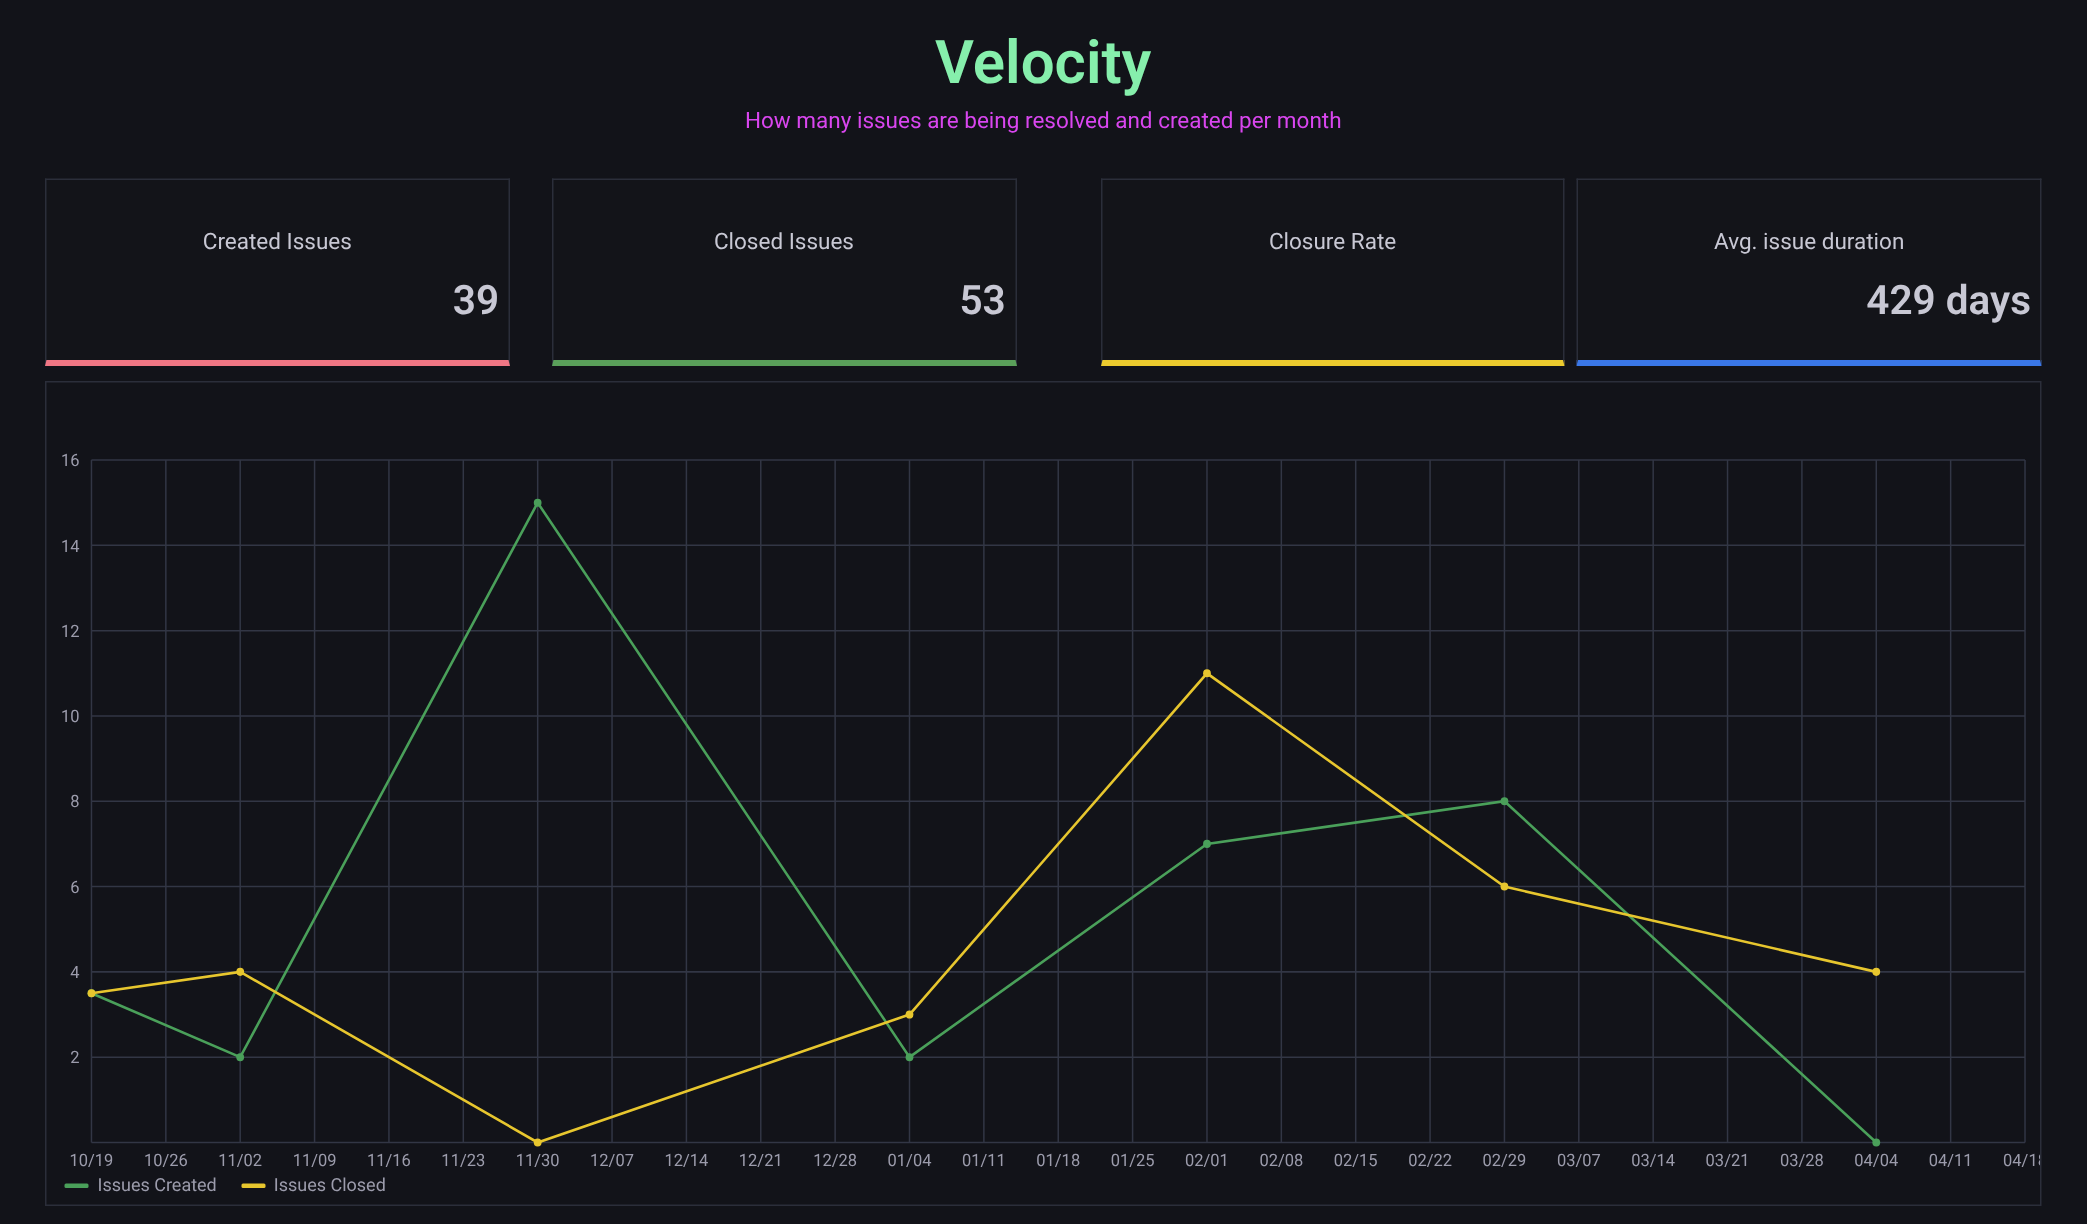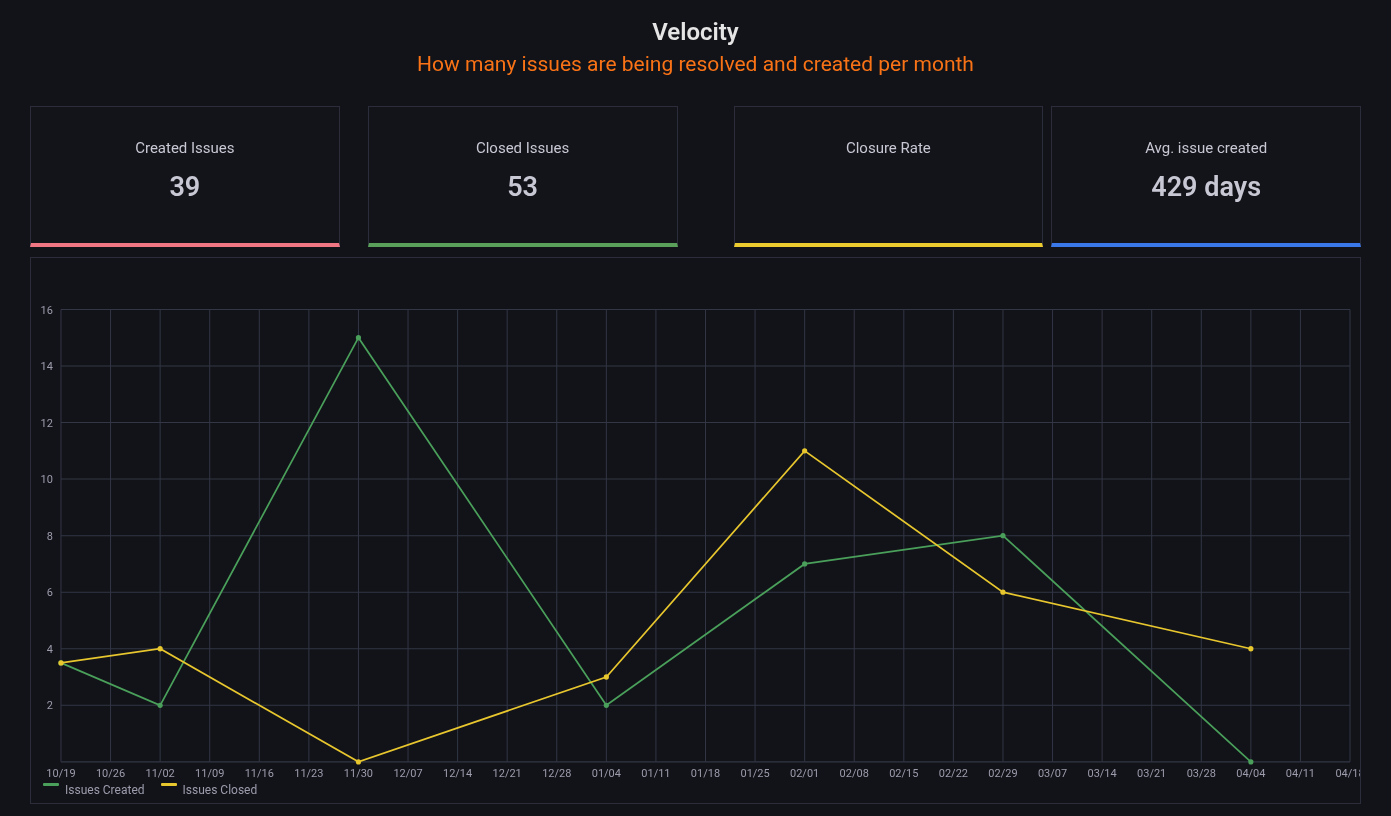--- a/index.html
+++ b/index.html
@@ -6,39 +6,39 @@
   html, body {
     margin: 0; padding: 0;
     width: 1391px; height: 816px;
     background: #121319;
     font-family: -apple-system, BlinkMacSystemFont, "Segoe UI", Roboto, Helvetica, Arial, sans-serif;
     color: #ccccd6;
     overflow: hidden;
   }
   .root { width: 100%; height: 100%; display: flex; flex-direction: column; }
   .header { text-align: center; padding-top: 18px; }
-  .title { font-size: 24px; font-weight: 600; color: #e5e5e5; margin: 0;}
-  .subtitle { font-size: 21px; color: #f97316; margin-top: 6px; }
+  .title { font-size: 40px; font-weight: 600; color: #86efac; margin: 0;}
+  .subtitle { font-size: 15px; color: #d946ef; margin-top: 6px; }
   .cards {
     display: flex;
     gap: 8px;
     padding: 30px 30px 0 30px;
   }
   .card {
     flex: 1;
     border: 1px solid #2b2e3a;
     border-bottom-width: 4px;
     border-bottom-style: solid;
-    padding: 32px 6px 40px 6px;
+    padding: 32px 6px 24px 6px;
     text-align: center;
     background: #131419;
     position: relative;
   }
   .card .label { font-size: 15px; color: #c8c8d4; }
-  .card .value { font-size: 27px; font-weight: 600; color: #c8c8d4; margin-top: 14px;}
+  .card .value { font-size: 27px; font-weight: 600; color: #c8c8d4; margin-top: 14px; text-align: right;}
   .card.pink   { border-bottom-color: #f07684; }
   .card.green  { border-bottom-color: #5aa05a; margin-left: 20px; }
   .card.yellow { border-bottom-color: #eccb2e; margin-left: 48px; }
   .card.blue   { border-bottom-color: #3a77e8; }
 
   .chart-wrap {
     flex: 1;
     margin: 10px 30px 12px 30px;
     border: 1px solid #2b2e3a;
     position: relative;
@@ -60,21 +60,21 @@
     color: #9c9cac;
     align-items: center;
   }
   .legend .swatch {
     display: inline-block;
     width: 16px; height: 3px;
     margin-right: 6px;
     vertical-align: middle;
     border-radius: 1px;
   }
-  .legend .item { display: flex; align-items: flex-start; }
+  .legend .item { display: flex; align-items: center; }
   .axis-label { font-size: 11px; fill: #9c9cac; }
   .grid-line  { stroke: #323645; stroke-width: 1; }
 </style>
 </head>
 <body>
 
 <div class="root">
 
   <div class="header">
     <h1 class="title">Velocity</h1>
@@ -87,21 +87,21 @@
       <div class="value">39</div>
     </div>
     <div class="card green">
       <div class="label">Closed Issues</div>
       <div class="value">53</div>
     </div>
     <div class="card yellow">
       <div class="label">Closure Rate</div>
     </div>
     <div class="card blue">
-      <div class="label">Avg. issue created</div>
+      <div class="label">Avg. issue duration</div>
       <div class="value">429 days</div>
     </div>
   </div>
 
   <div class="chart-wrap">
     <svg class="chart" id="chart-svg" viewBox="0 0 1330 530" preserveAspectRatio="none">
         <line x1="30" y1="50" x2="30" y2="490" class="grid-line"></line>
         <line x1="79.61538461538461" y1="50" x2="79.61538461538461" y2="490" class="grid-line"></line>
         <line x1="129.23076923076923" y1="50" x2="129.23076923076923" y2="490" class="grid-line"></line>
         <line x1="178.84615384615387" y1="50" x2="178.84615384615387" y2="490" class="grid-line"></line>

